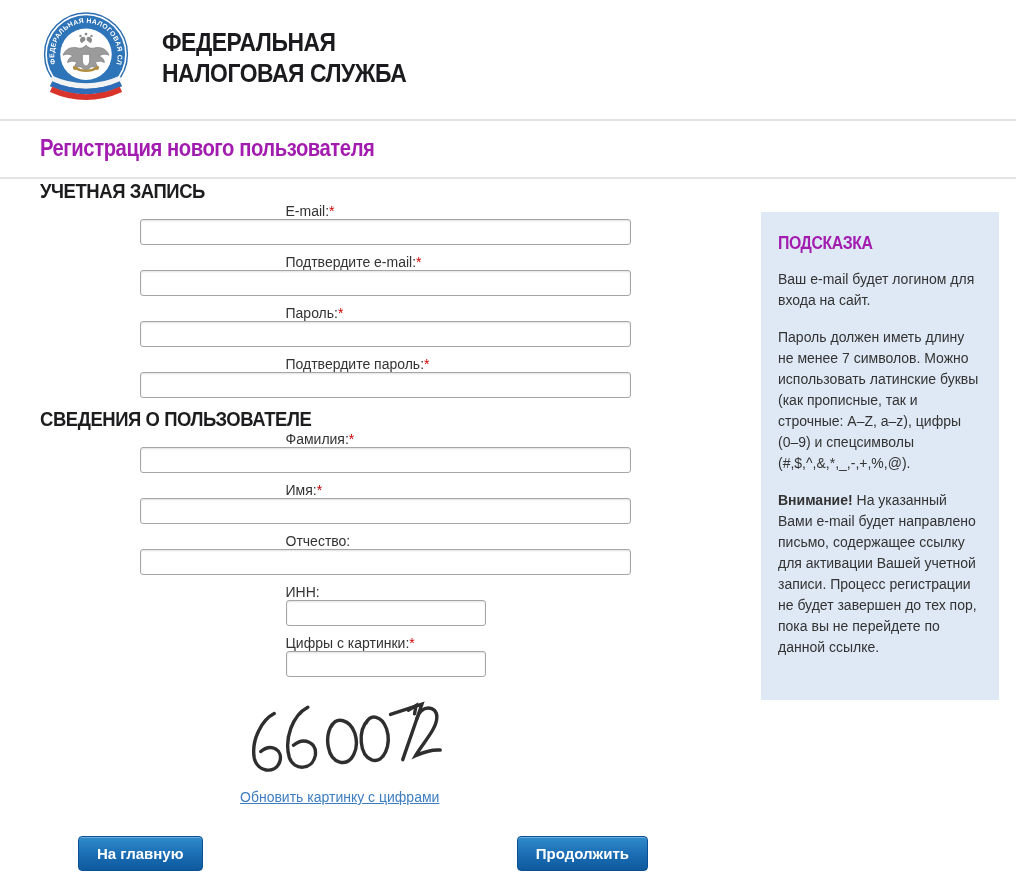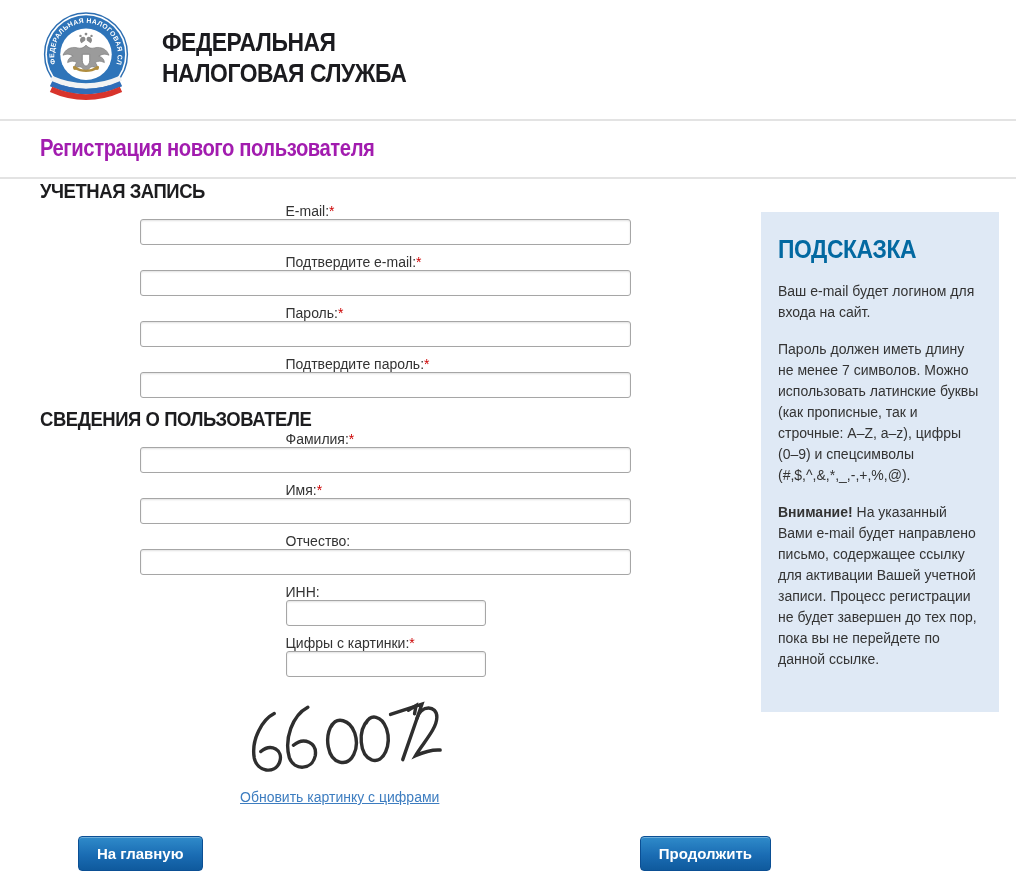--- a/index.html
+++ b/index.html
@@ -97,21 +97,21 @@
     color: #3d7dc0;
     text-decoration: underline;
     cursor: pointer;
     display: inline-block;
     margin-top: 6px;
   }
   
   .actions {
     display: flex;
     justify-content: space-between;
-    width: 693px;
+    width: 570px;
     margin: 30px 0 0 38px;
   }
   .btn {
     background: linear-gradient(to bottom, #2f8bca 0%, #1a6cb3 55%, #0f5a9d 100%);
     border: 1px solid #0b4f94;
     border-radius: 4px;
     color: #fff;
     font-family: "Liberation Sans", sans-serif;
     font-weight: bold;
     font-size: 15px;
@@ -126,22 +126,22 @@
     right: 17px;
     width: 238px;
     background: #dfe9f5;
     padding: 18px 17px 42px 17px;
     font-size: 14px;
     line-height: 1.5;
     color: #333;
   }
   .sidebar h2 {
     margin: 0 0 12px 0;
-    font-size: 26px;
-    color: #0369a1;
+    font-size: 18px;
+    color: #a21caf;
   }
   .sidebar p { margin: 0 0 16px 0; }
   .sidebar p:last-child { margin-bottom: 0; }
 </style>
 </head>
 <body>
 
 <header class="site-header">
   <div class="logo-wrap">
     <svg viewBox="0 0 100 100" width="92" height="94" aria-hidden="true">

